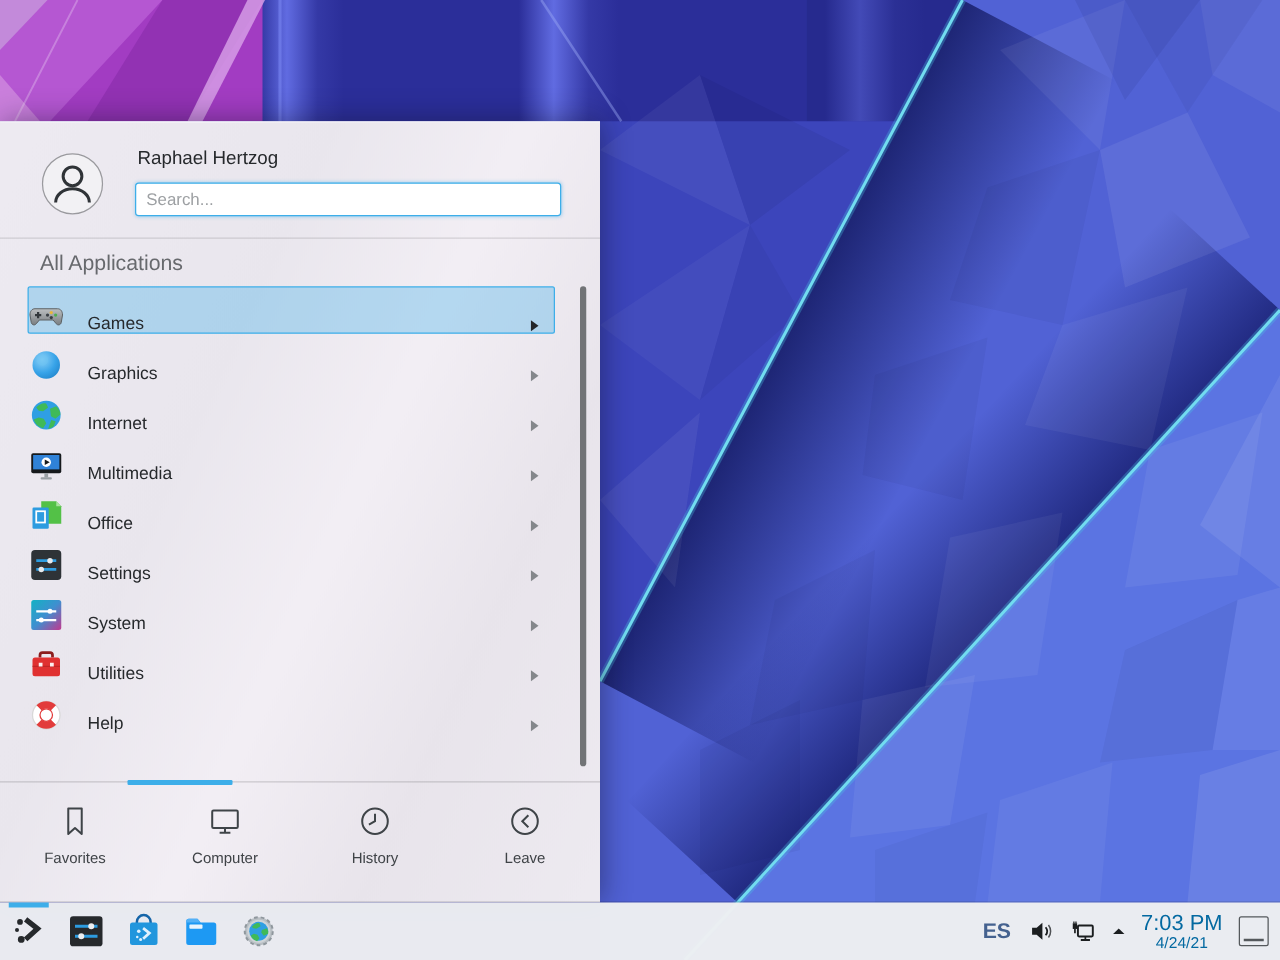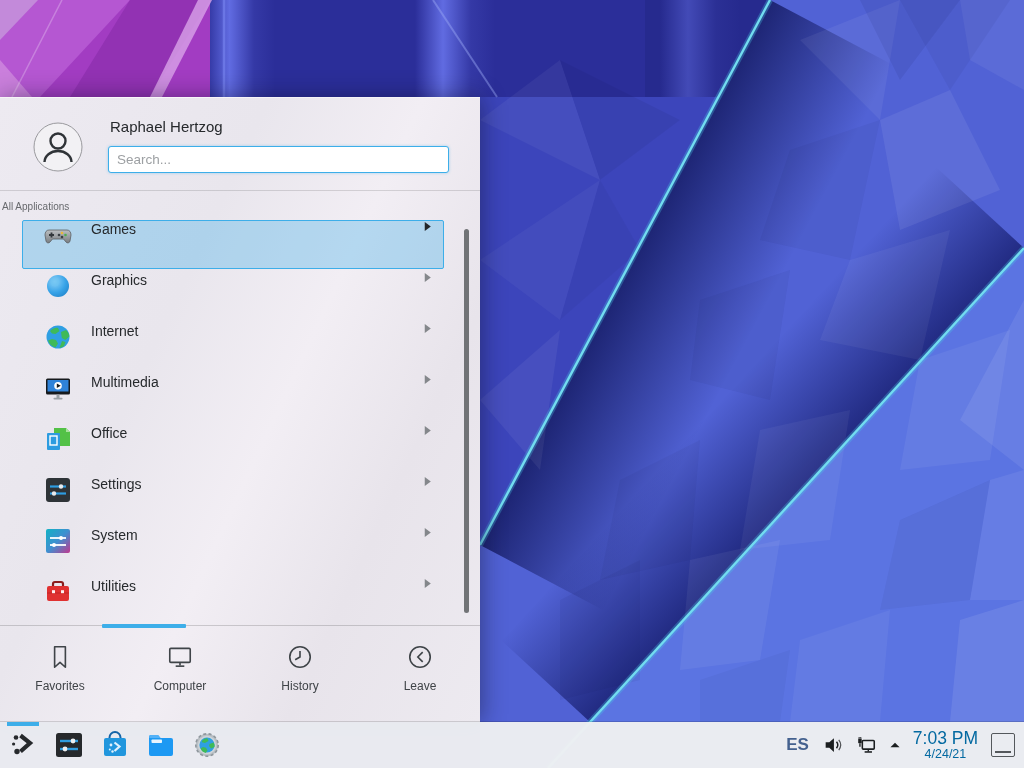--- a/index.html
+++ b/index.html
@@ -13,24 +13,24 @@
     box-shadow:2px 0 22px rgba(15,15,40,.45);border-top:1px solid rgba(255,255,255,.55);
     display:flex;flex-direction:column;color:#26292c}
   .menu-header{position:relative;height:93px;flex:none;border-bottom:1px solid rgba(0,0,0,.13)}
   .avatar{position:absolute;left:33px;top:24px;width:50px;height:50px}
   .user-name{position:absolute;left:110px;top:20px;font-size:15px;color:#26292c}
   .search-input{position:absolute;left:108px;top:48px;width:341px;height:27px;
     border:1.5px solid #3daee9;border-radius:3px;background:#fff;padding:0 8px;
     font-size:13.5px;color:#232629;outline:none;box-shadow:0 0 3px rgba(61,174,233,.45);
     font-family:"Liberation Sans",sans-serif}
   .search-input::placeholder{color:#9da0a3}
-  .section-label{margin:10px 0 2px 2px;font-size:10px;color:#67696d;flex:none}
+  .section-label{margin:10px 0 2px 32px;font-size:17px;color:#67696d;flex:none}
   .app-list{flex:1;overflow:hidden;padding-top:4px;position:relative}
-  .app-row{display:flex;align-items:flex-start;height:49px;margin:2px 36px 2px 22px;
-    border:1px solid transparent;border-radius:2px;padding:0 10px 0 21px;cursor:default}
+  .app-row{display:flex;align-items:flex-end;height:38px;margin:2px 36px 2px 22px;
+    border:1px solid transparent;border-radius:2px;padding:0 10px 0 0;cursor:default}
   .app-row.selected{background:rgba(61,174,233,.34);border-color:#3daee9}
   .app-icon{width:28px;height:28px;flex:none}
   .app-icon svg{width:100%;height:100%;display:block}
   .app-label{margin-left:19px;font-size:14px}
   .row-arrow{margin-left:auto;width:11px;height:11px;color:#84878b}
   .row-arrow svg{width:100%;height:100%;display:block}
   .selected .row-arrow{color:#232629}
   .scrollbar{position:absolute;right:11px;top:131px;width:5px;height:384px;border-radius:2.5px;
     background:#717376;z-index:2}
   .tab-strip{position:relative;flex:none;height:97px;border-top:1px solid rgba(0,0,0,.16);display:flex}

